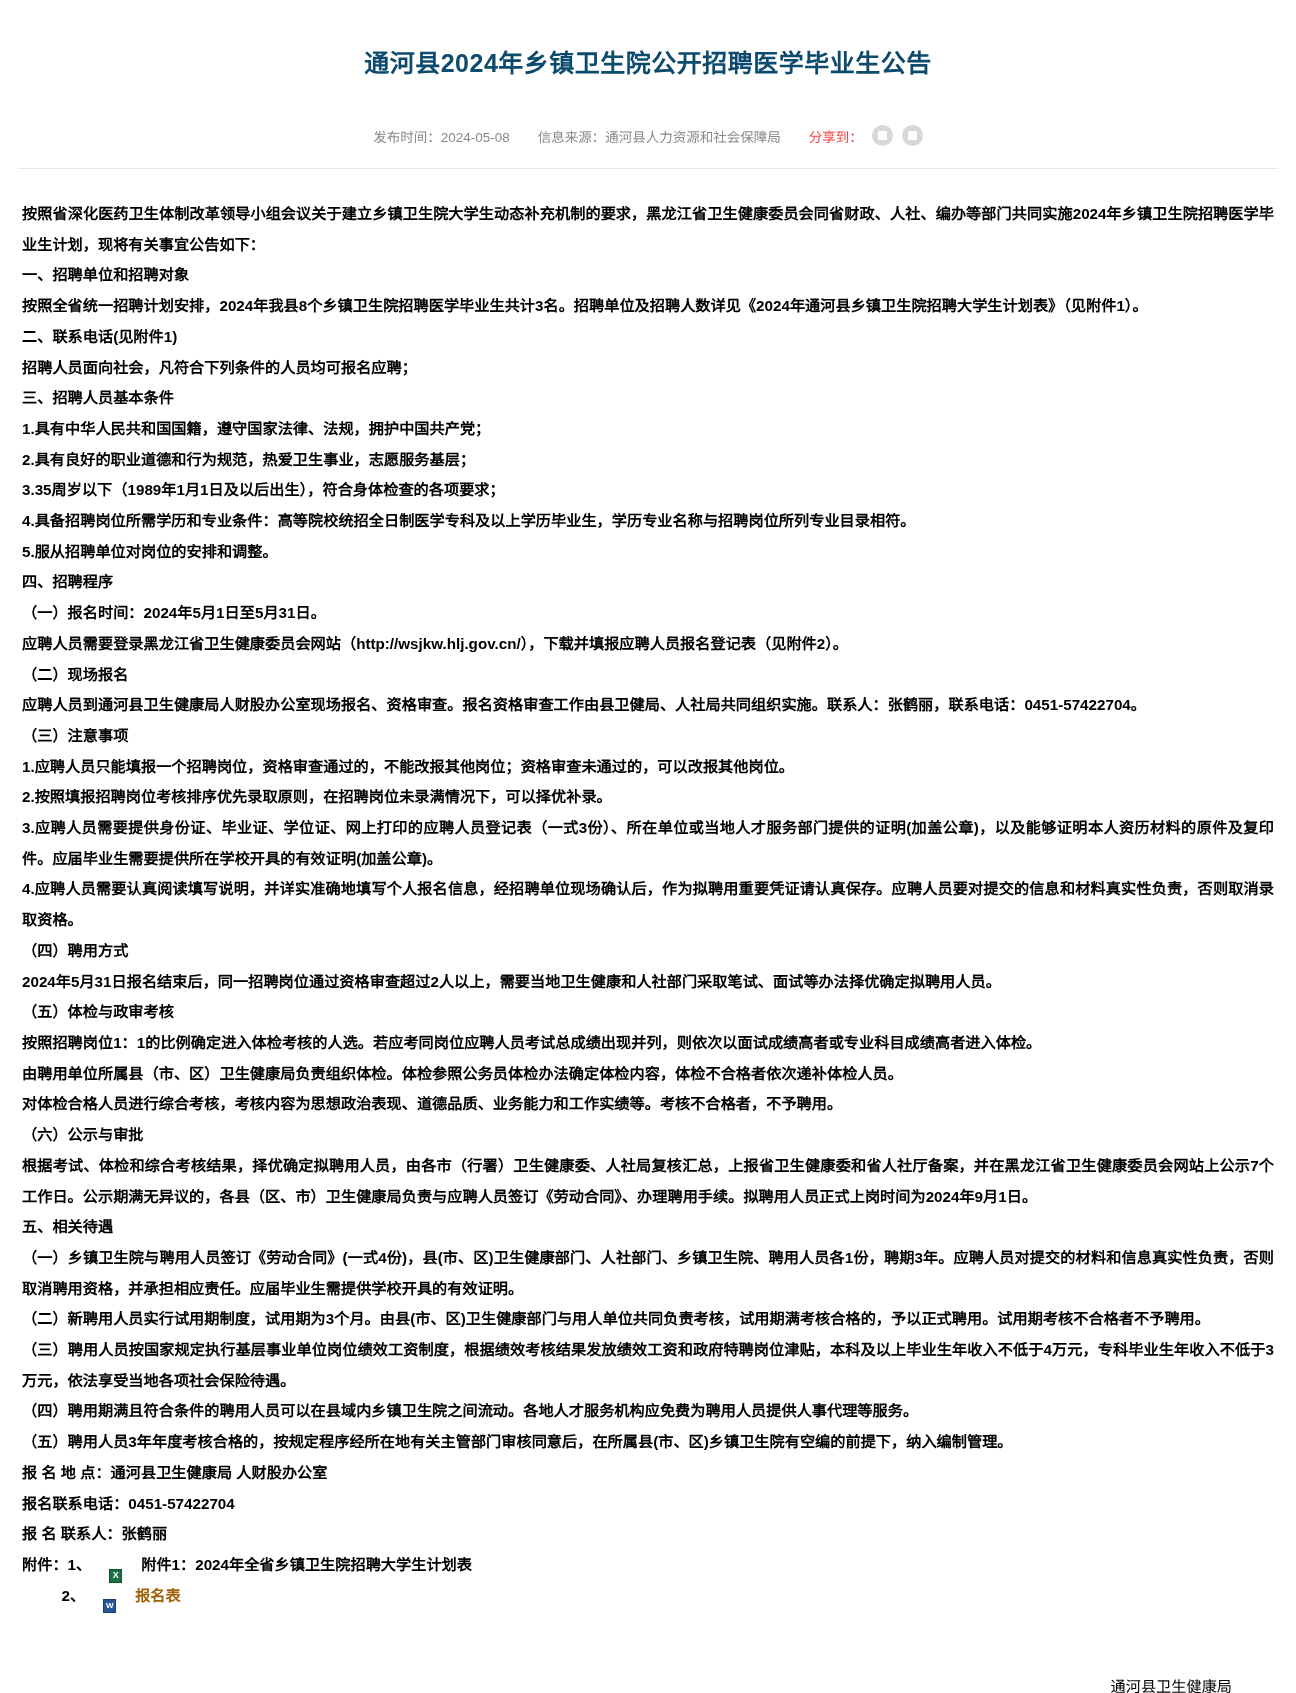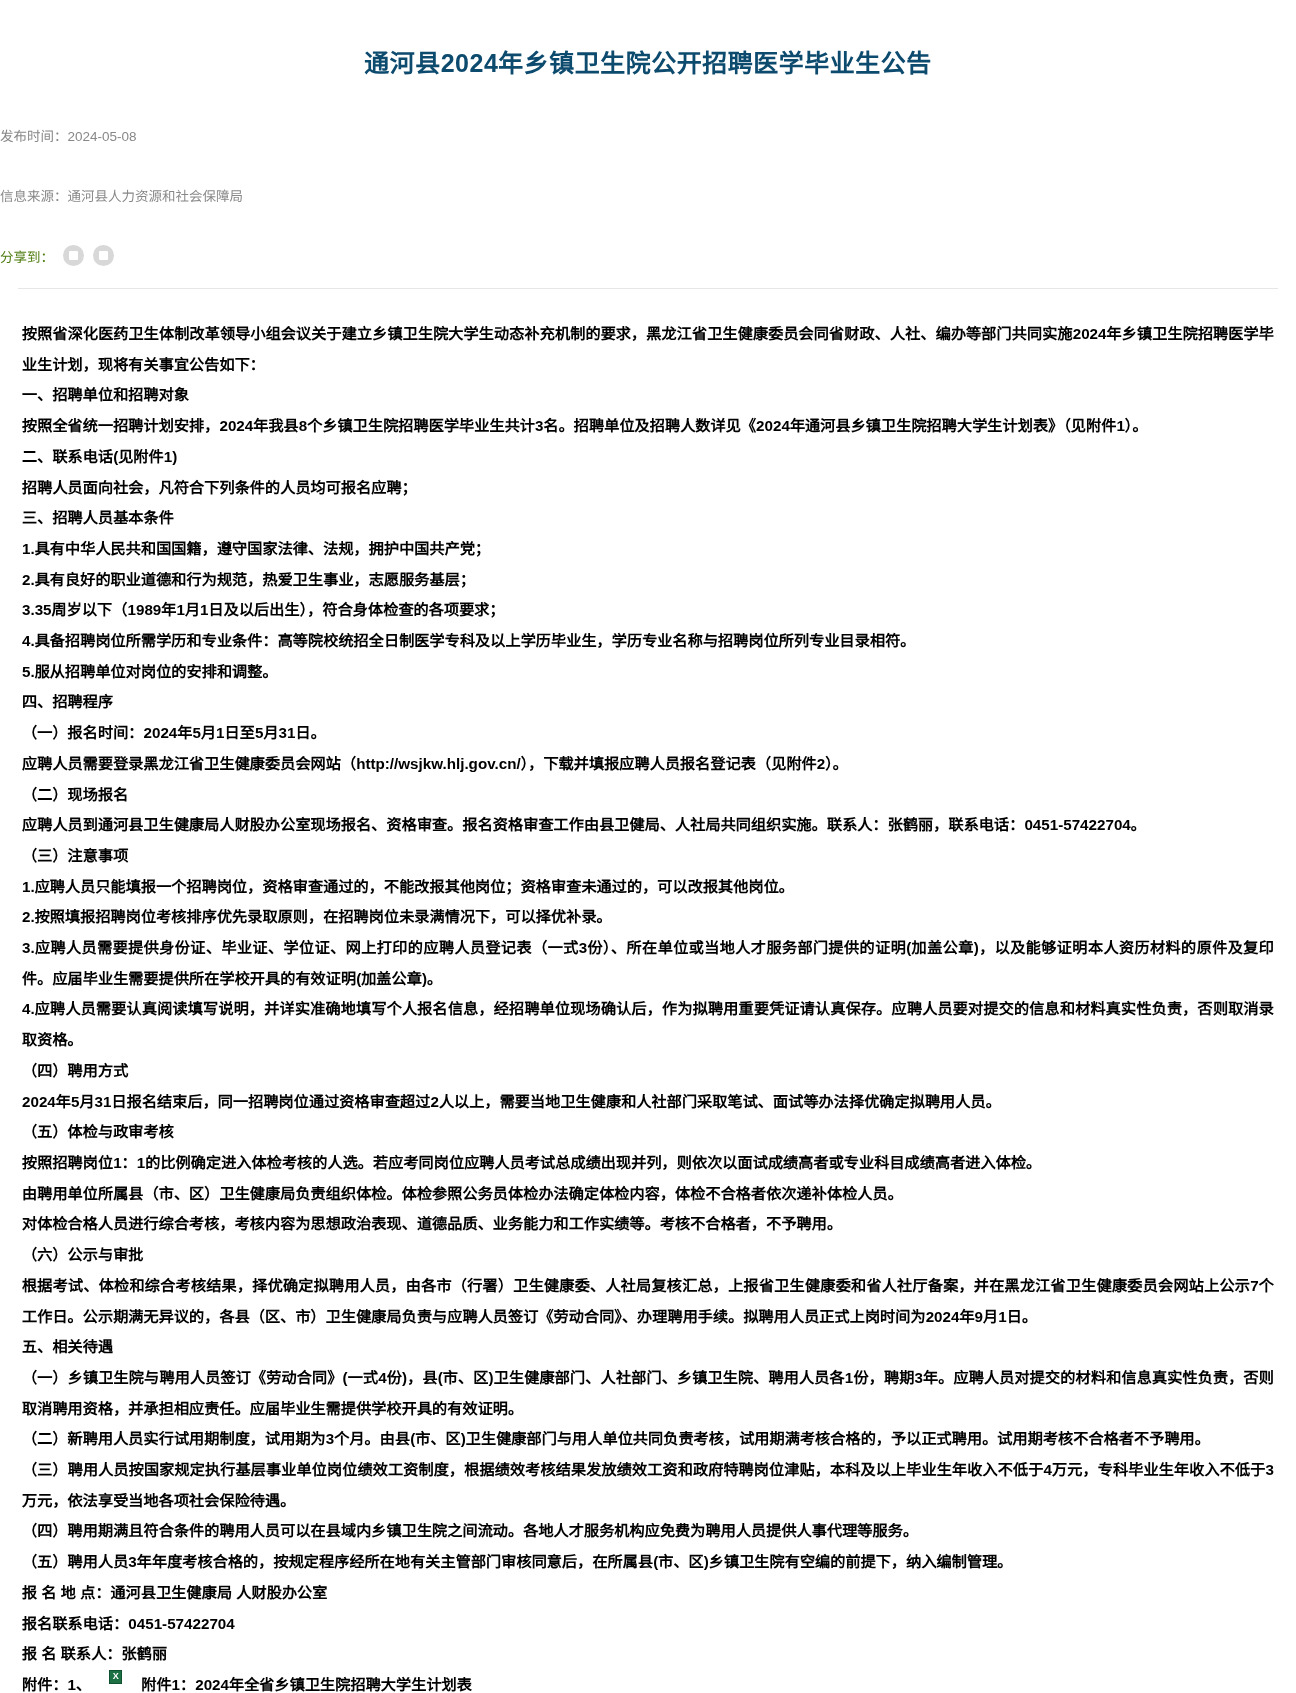--- a/index.html
+++ b/index.html
@@ -25,37 +25,36 @@
     font-size: 25px;
     font-weight: bold;
     color: #0c4a6e;
     padding: 28px 60px 0 60px;
     line-height: 1.5;
     letter-spacing: 0.5px;
   }
   .meta-bar {
     display: flex;
     justify-content: center;
-    align-items: flex-start;
-    gap: 40px;
+    align-items: center;
+    gap: 28px;
     font-size: 13.5px;
     color: #888888;
     padding: 26px 0 0 0;
-    flex-direction: column;
   }
   .meta-item {
     white-space: nowrap;
   }
   .share-wrap {
     display: flex;
     align-items: center;
     gap: 9px;
   }
   .share-label {
-    color: #4d7c0f;
+    color: #ef4444;
     font-size: 13.5px;
   }
   .share-btn {
     width: 21px;
     height: 21px;
     border-radius: 50%;
     background: #d8d8d8;
     display: inline-flex;
     align-items: center;
     justify-content: center;
@@ -88,21 +87,21 @@
   }
   .sign-block {
     padding: 46px 64px 0 22px;
     font-size: 15.2px;
     line-height: 2.6;
     text-align: right;
   }
   .sign-block p { margin: 0; }
   .attach-line {
     display: flex;
-    align-items: flex-start;
+    align-items: flex-end;
     gap: 16px;
   }
   .file-icon {
     display: inline-block;
     width: 13px;
     height: 14px;
     margin: 0 3px -2px 2px;
     position: relative;
     vertical-align: -2px;
   }

